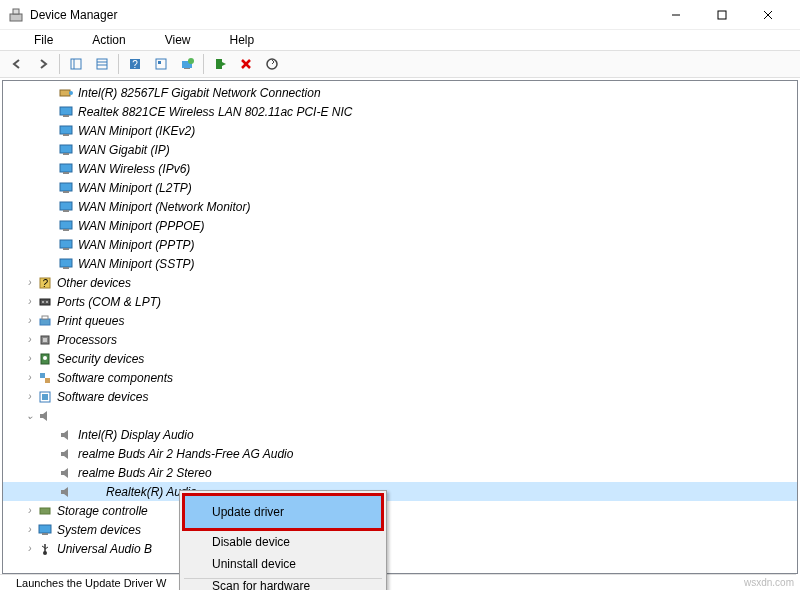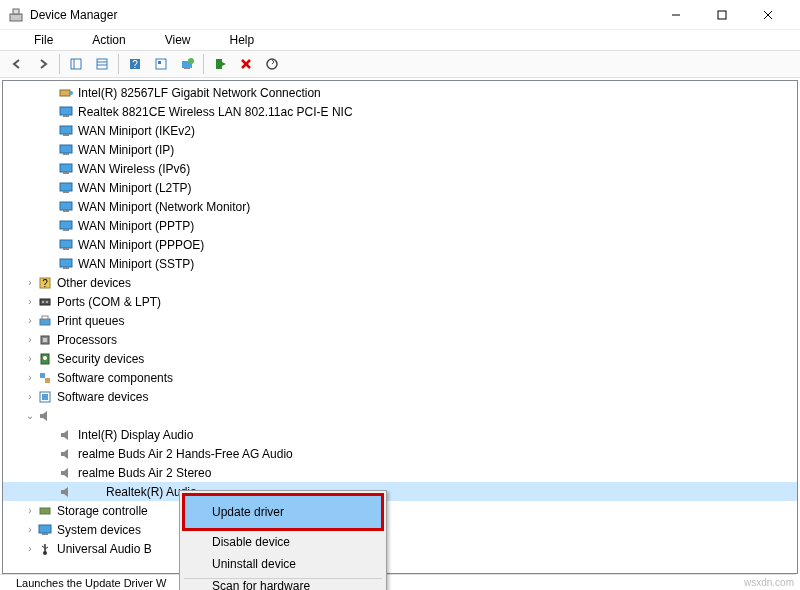--- a/index.html
+++ b/index.html
@@ -8,21 +8,21 @@
 .titlebar .ico { width: 16px; height: 16px; display: inline-flex; align-items: center; justify-content: center; margin-right: 6px; }
 .titlebar .title { font-size: 12px; color: #000; }
 .titlebar .wbtns { margin-left: auto; display: flex; }
 .titlebar .wbtn { width: 46px; height: 30px; display: flex; align-items: center; justify-content: center; font-size: 13px; color: #000; }
 .menubar { height: 20px; display: flex; align-items: center; padding: 0 5px; gap: 2px; }
 .menubar .mi { padding: 2px 8px; font-size: 12px; color: #000; margin-left: 21px; }
 .toolbar { height: 28px; display: flex; align-items: center; padding: 2px 5px; border-top: 1px solid #e0e0e0; border-bottom: 1px solid #e0e0e0; gap: 2px; background: #fafafa; }
 .toolbar .tb { width: 24px; height: 22px; display: flex; align-items: center; justify-content: center; border: 1px solid transparent; }
 .toolbar .sep { width: 1px; height: 20px; background: #ccc; margin: 0 2px; }
 .content { position: absolute; top: 80px; left: 2px; right: 2px; bottom: 16px; border: 1px solid #828790; overflow: hidden; background: #fff; }
-.tree { padding: 2px 0; }
+.tree { padding: 2px 0; font-style: italic; }
 .node { display: flex; align-items: center; height: 19px; padding-left: 0; white-space: nowrap; }
 .lvl1 { padding-left: 20px; }
 .lvl2 { padding-left: 55px; }
 .expander { width: 14px; display: inline-flex; align-items: center; justify-content: center; color: #888; font-size: 10px; }
 .nico { width: 16px; height: 16px; display: inline-flex; align-items: center; justify-content: center; margin-right: 4px; }
 .nlabel { font-size: 12px; color: #000; }
 .node.selected { background: #cce8ff; gap: 28px; }
 .node.selected .nlabel { }
 .ctxmenu { position: absolute; left: 179px; top: 490px; width: 208px; background: #f0f0f0; border: 1px solid #a0a0a0; box-shadow: 2px 2px 3px rgba(0,0,0,0.25); padding: 2px; z-index: 10; }
 .ctxitem { height: 22px; display: flex; align-items: center; padding: 0 30px 0 30px; font-size: 12px; color: #000; }
@@ -165,21 +165,21 @@
         </span>
         <span class="nlabel">WAN Miniport (IKEv2)</span>
       </div>
     <div class="node lvl2">
         <span class="nico">
           <svg width="16" height="16">
             <rect x="2" y="3" width="12" height="8" fill="#4aa3e0" stroke="#2a6aa0"></rect>
             <rect x="5" y="11" width="6" height="2" fill="#888"></rect>
           </svg>
         </span>
-        <span class="nlabel">WAN Miniport (IP)</span>
+        <span class="nlabel">WAN Gigabit (IP)</span>
       </div>
     <div class="node lvl2">
         <span class="nico">
           <svg width="16" height="16">
             <rect x="2" y="3" width="12" height="8" fill="#4aa3e0" stroke="#2a6aa0"></rect>
             <rect x="5" y="11" width="6" height="2" fill="#888"></rect>
           </svg>
         </span>
         <span class="nlabel">WAN Wireless (IPv6)</span>
       </div>
@@ -201,30 +201,30 @@
         </span>
         <span class="nlabel">WAN Miniport (Network Monitor)</span>
       </div>
     <div class="node lvl2">
         <span class="nico">
           <svg width="16" height="16">
             <rect x="2" y="3" width="12" height="8" fill="#4aa3e0" stroke="#2a6aa0"></rect>
             <rect x="5" y="11" width="6" height="2" fill="#888"></rect>
           </svg>
         </span>
+        <span class="nlabel">WAN Miniport (PPPOE)</span>
+      </div>
+    <div class="node lvl2">
+        <span class="nico">
+          <svg width="16" height="16">
+            <rect x="2" y="3" width="12" height="8" fill="#4aa3e0" stroke="#2a6aa0"></rect>
+            <rect x="5" y="11" width="6" height="2" fill="#888"></rect>
+          </svg>
+        </span>
         <span class="nlabel">WAN Miniport (PPTP)</span>
-      </div>
-    <div class="node lvl2">
-        <span class="nico">
-          <svg width="16" height="16">
-            <rect x="2" y="3" width="12" height="8" fill="#4aa3e0" stroke="#2a6aa0"></rect>
-            <rect x="5" y="11" width="6" height="2" fill="#888"></rect>
-          </svg>
-        </span>
-        <span class="nlabel">WAN Miniport (PPPOE)</span>
       </div>
     <div class="node lvl2">
         <span class="nico">
           <svg width="16" height="16">
             <rect x="2" y="3" width="12" height="8" fill="#4aa3e0" stroke="#2a6aa0"></rect>
             <rect x="5" y="11" width="6" height="2" fill="#888"></rect>
           </svg>
         </span>
         <span class="nlabel">WAN Miniport (SSTP)</span>
       </div>

